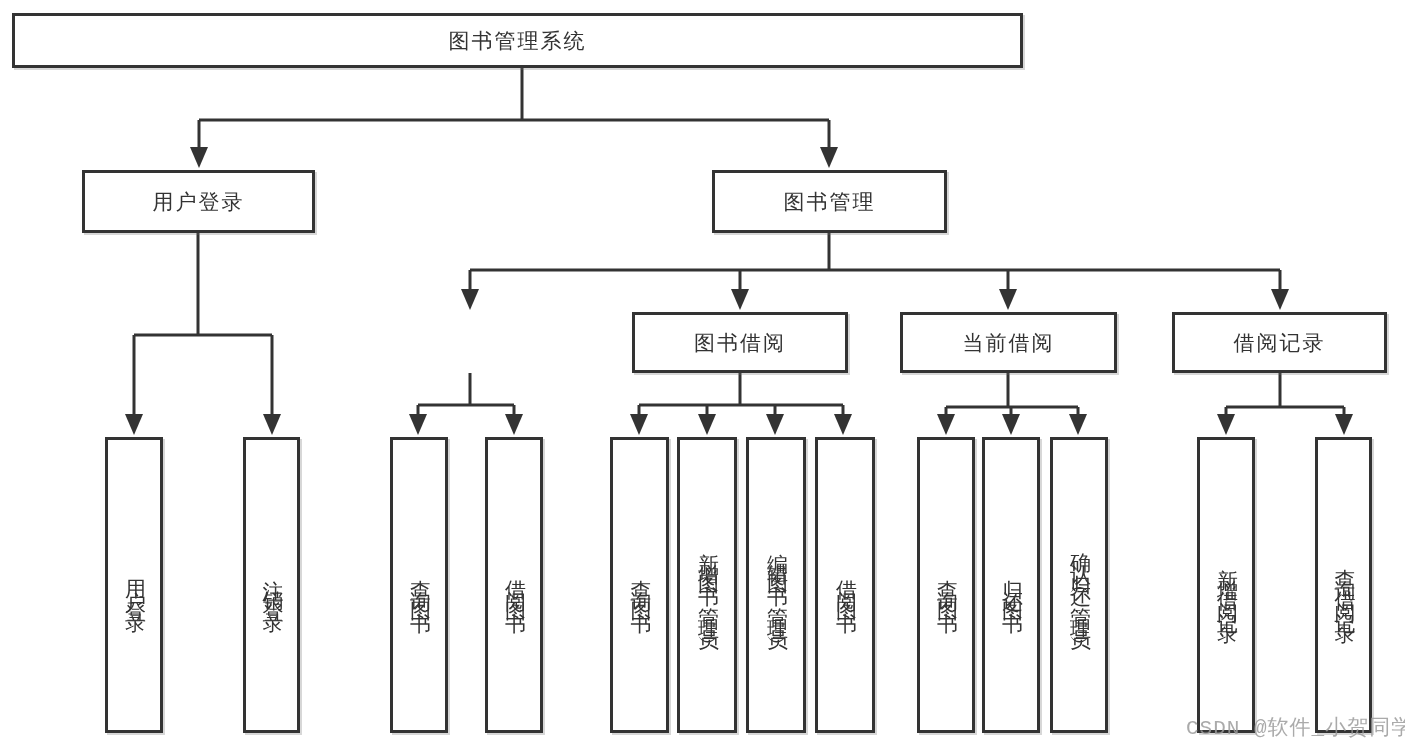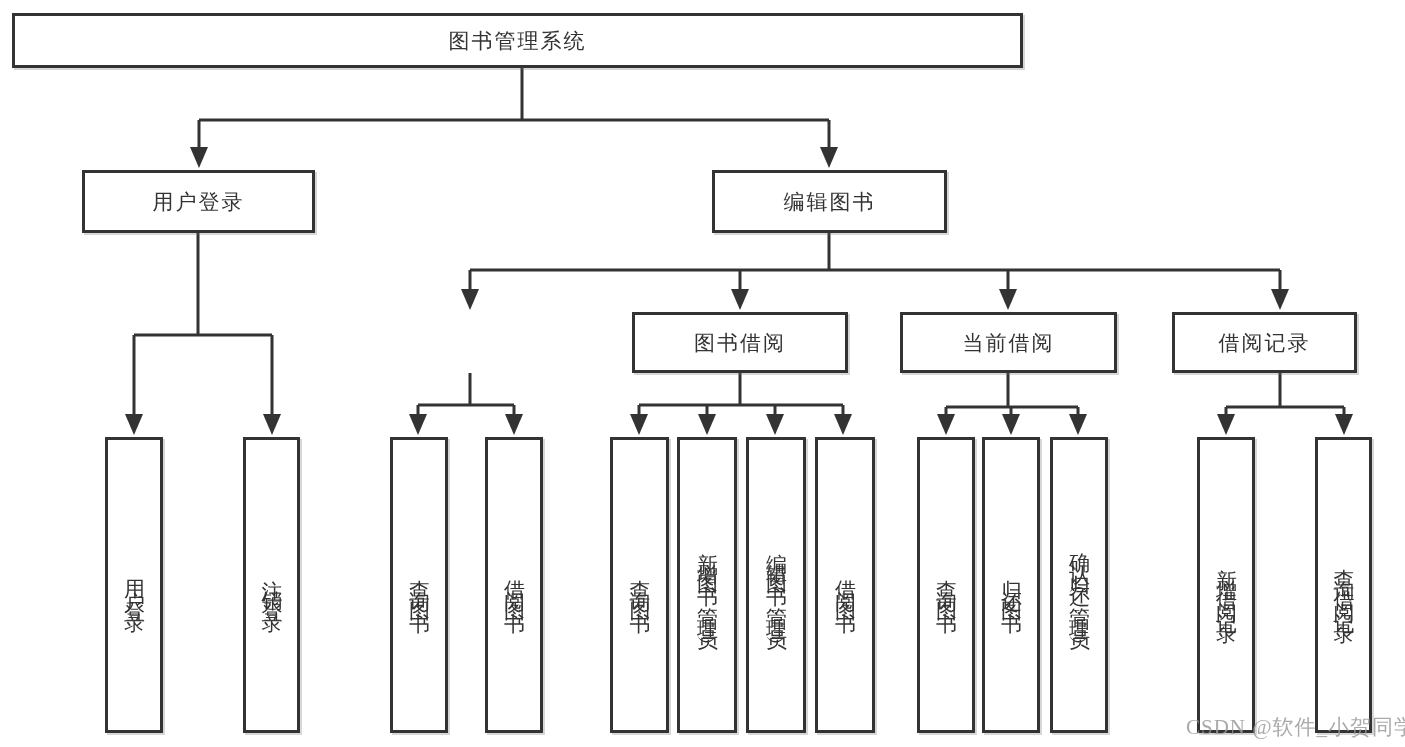--- a/index.html
+++ b/index.html
@@ -1,21 +1,21 @@
 <!DOCTYPE html>
 <html><head>
 <meta charset="utf-8">
 <style>
   html, body { margin: 0; padding: 0; background: #ffffff; }
   .stage {
     position: relative;
     width: 1405px;
     height: 747px;
     background: #ffffff;
-    font-family: Liberation Serif, serif;
+    font-family: Liberation Mono, monospace;
     color: #333333;
     overflow: hidden;
   }
   .connectors {
     position: absolute;
     left: 0; top: 0;
     width: 1405px; height: 747px;
   }
   .box {
     position: absolute;
@@ -123,30 +123,30 @@
   </svg>
 
   <div class="box h" style="left:12px;top:13px;width:1011px;height:55px">
     <span>图书管理系统</span>
   </div>
 
   <div class="box h" style="left:82px;top:170px;width:233px;height:63px">
     <span>用户登录</span>
   </div>
   <div class="box h" style="left:712px;top:170px;width:235px;height:63px">
-    <span>编辑图书</span>
+    <span>图书管理</span>
   </div>
 
   <div class="box h" style="left:900px;top:312px;width:217px;height:61px">
     <span>当前借阅</span>
   </div>
   <div class="box h" style="left:632px;top:312px;width:216px;height:61px">
     <span>图书借阅</span>
   </div>
-  <div class="box h" style="left:1172px;top:312px;width:185px;height:61px">
+  <div class="box h" style="left:1172px;top:312px;width:215px;height:61px">
     <span>借阅记录</span>
   </div>
 
   <div class="box v" style="left:105px;top:437px;width:58px;height:296px">
     <span>用户登录</span>
   </div>
   <div class="box v" style="left:243px;top:437px;width:57px;height:296px">
     <span>注销登录</span>
   </div>
 

